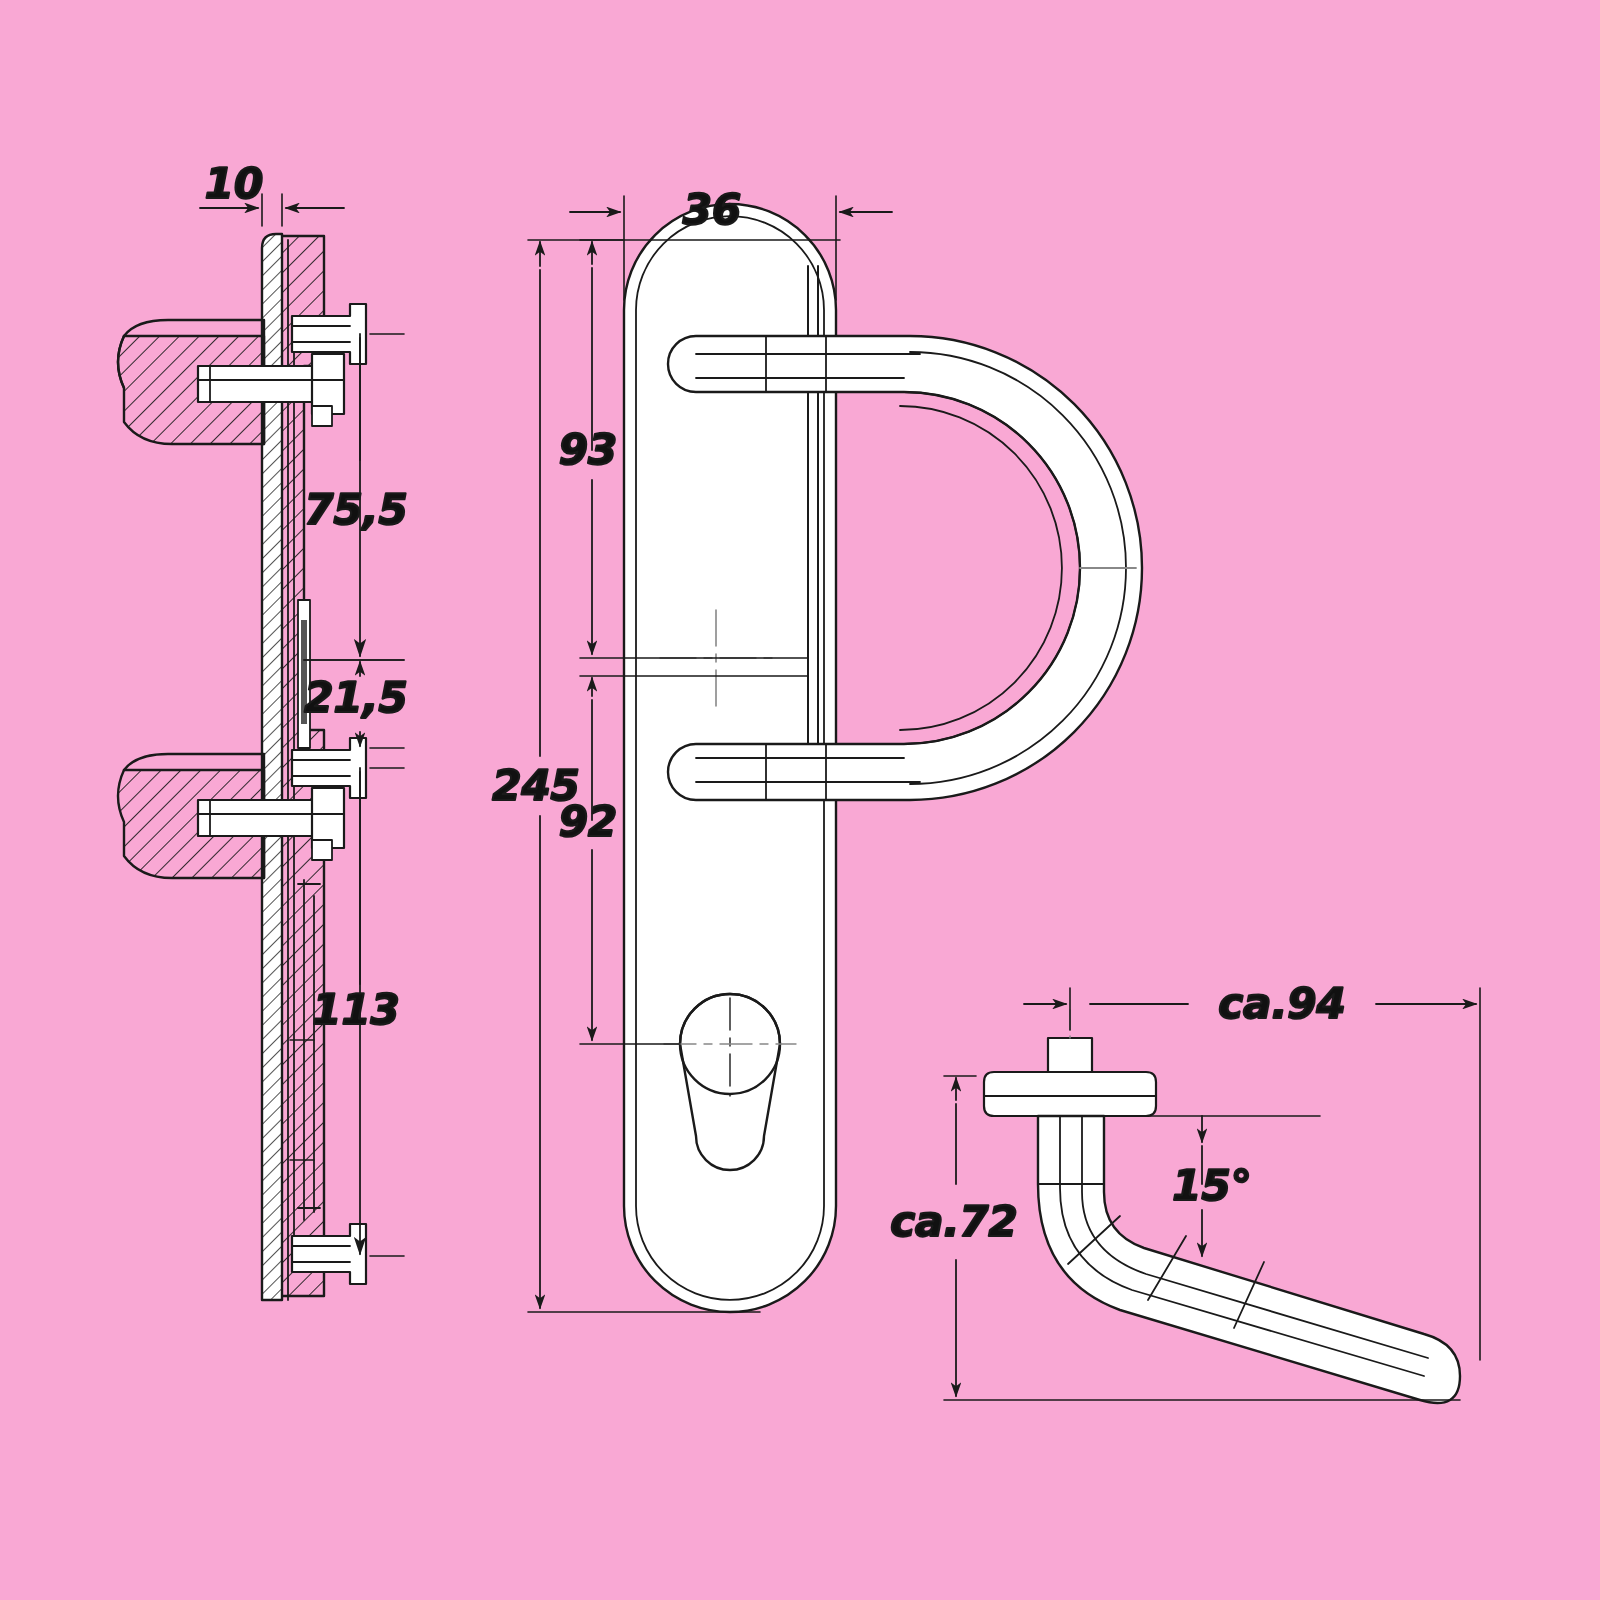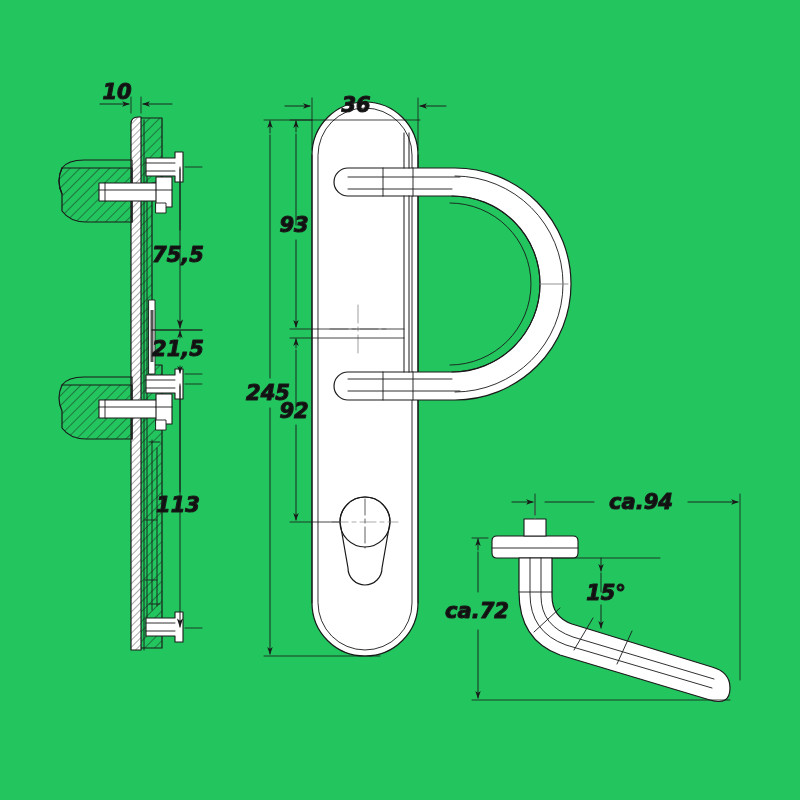--- a/index.html
+++ b/index.html
@@ -1,18 +1,18 @@
 <!DOCTYPE html>
 <html><head>
 <meta charset="utf-8">
 <style>
   html,body{margin:0;padding:0;background:#ffffff;}
   body{width:800px;height:800px;overflow:hidden;
        font-family:"DejaVu Sans","Liberation Sans",sans-serif;}
-  #sheet{position:relative;width:800px;height:800px;background:#22c55e;}
+  #sheet{position:relative;width:800px;height:800px;background:#f9a8d4;}
   svg{display:block;}
   .dimtext{font-family:"DejaVu Sans","Liberation Sans",sans-serif;
            font-style:italic;font-weight:bold;font-size:21px;fill:#111;}
 </style>
 </head>
 <body>
 
 <div id="sheet">
 <svg width="800" height="800" viewBox="0 0 800 800">
 

